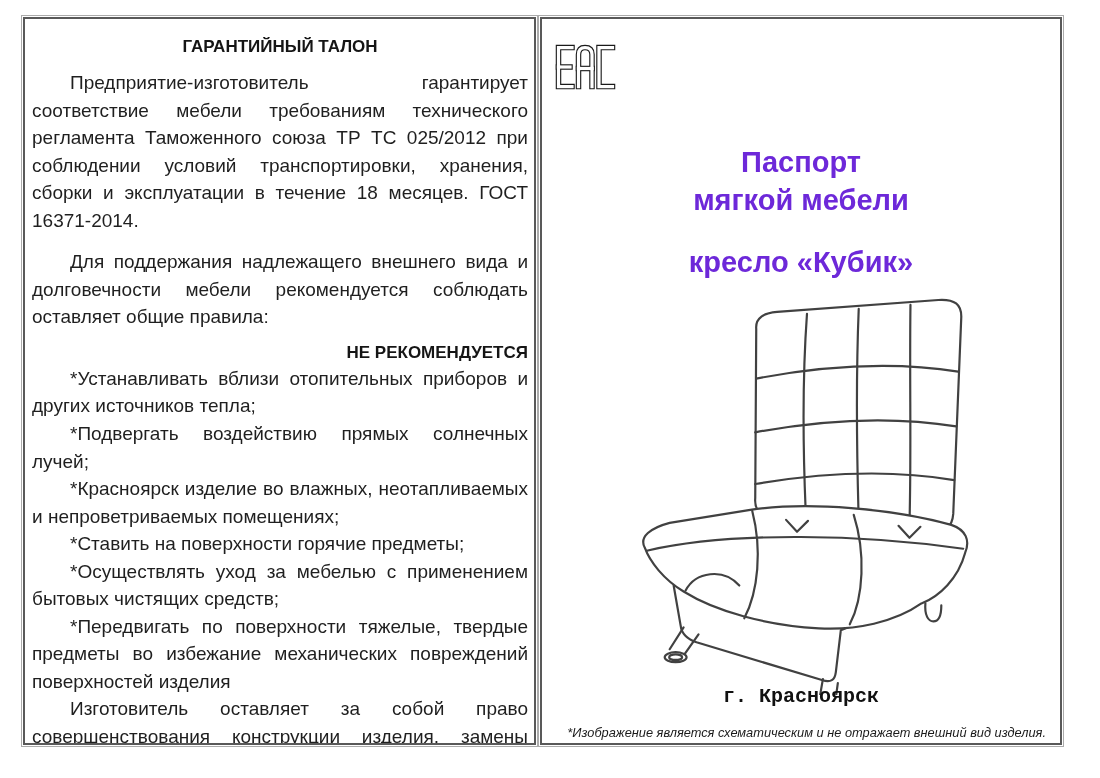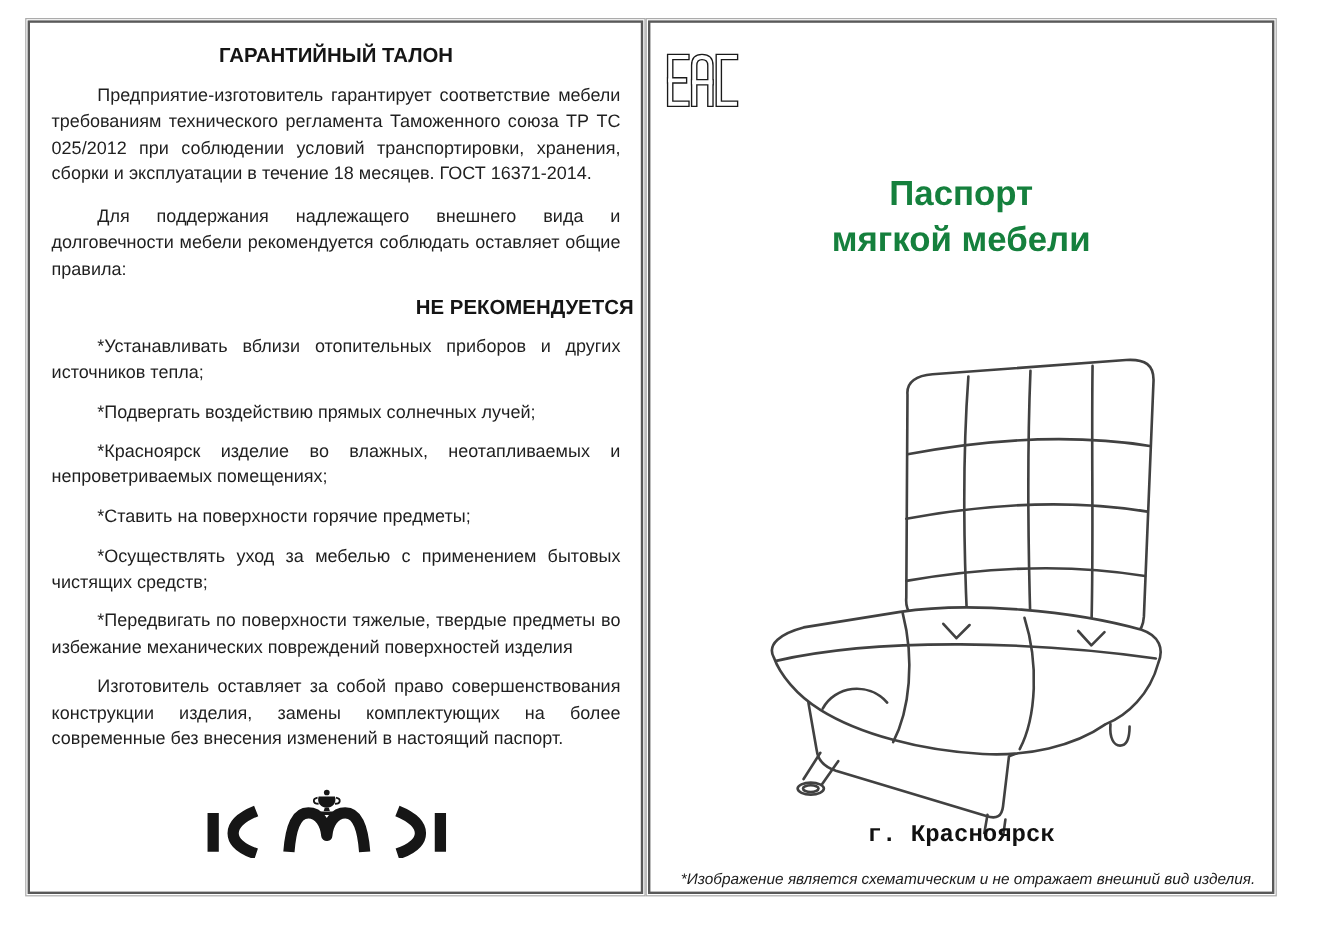--- a/index.html
+++ b/index.html
@@ -16,34 +16,34 @@
   .panel-left  { left:23px;  width:513px; padding:16px 6px 0 7px; overflow:hidden; }
   .panel-right { left:540px; width:522px; }
 
   
   .h { text-align:center; font-weight:700; font-size:17px; color:#151515; }
   .h-title { margin:2px 0 12px; }
   .h-care  { margin:20px 0 12px; }
   .h-nr    { text-align:right; margin:8px 0 2px; }
   .h-attn  { margin:40px 0 12px; }
   .bp {
-    font-size:15px; line-height:1.45; text-align:justify;
-    text-indent:38px; margin:11px;
+    font-size:19px; line-height:1.45; text-align:justify;
+    text-indent:38px; margin:0;
   }
   .p-warranty { margin-bottom:14px; }
   .p-care     { margin-bottom:12px; }
 
   .logo { margin-top:30px; text-align:center; }
   .logo svg { display:block; margin:0 auto; }
 
   
   .eac { position:absolute; left:8px; top:20px; }
   .cover-title {
     position:absolute; top:124px; left:0; right:0; text-align:center;
-    font-weight:700; font-size:29px; line-height:38px; color:#15803d;
+    font-weight:700; font-size:29px; line-height:38px; color:#6d28d9;
   }
   .product { margin-top:24px; }
   .chair { position:absolute; left:62px; top:272px; }
   .city {
     position:absolute; top:666px; left:0; right:0; text-align:center;
     font-weight:700; font-size:20px; color:#111;font-family:Liberation Mono, monospace;
   }
   .footnote {
     position:absolute; right:14px; top:706px;
     font-style:italic; font-size:12.8px; color:#1a1a1a;
@@ -115,20 +115,21 @@
         <path d="M57,89 V25 Q57,11 70,11 Q84,11 84,25 V89"></path>
           <path d="M57,53 H84"></path>
         <path d="M125,11 H98 V89 H125"></path>
       </g>
     </g>
   </svg>
 
   <div class="cover-title">
     <div>Паспорт</div>
     <div>мягкой мебели</div>
+    <div class="product">кресло «Кубик»</div>
   </div>
 
   <svg class="chair" width="398" height="404" viewBox="0 0 400 406">
     <g stroke="#414141" stroke-width="2.2" fill="none" stroke-linecap="round" stroke-linejoin="round">
 
       <path fill="#ffffff" d="M153,38 C152,27 161,22 174,21 L336,9 C352,8 360,13 359,28 L351,224 C350,238 342,243 329,241 L170,227 C157,226 151,220 152,208 Z"></path>
       <path d="M204,23 C199,92 200,162 203,228"></path>
       <path d="M256,18 C253,92 254,162 256,230"></path>
       <path d="M308,14 C307,92 309,164 307,234"></path>
       <path d="M153,88 C222,75 292,71 356,81"></path>

